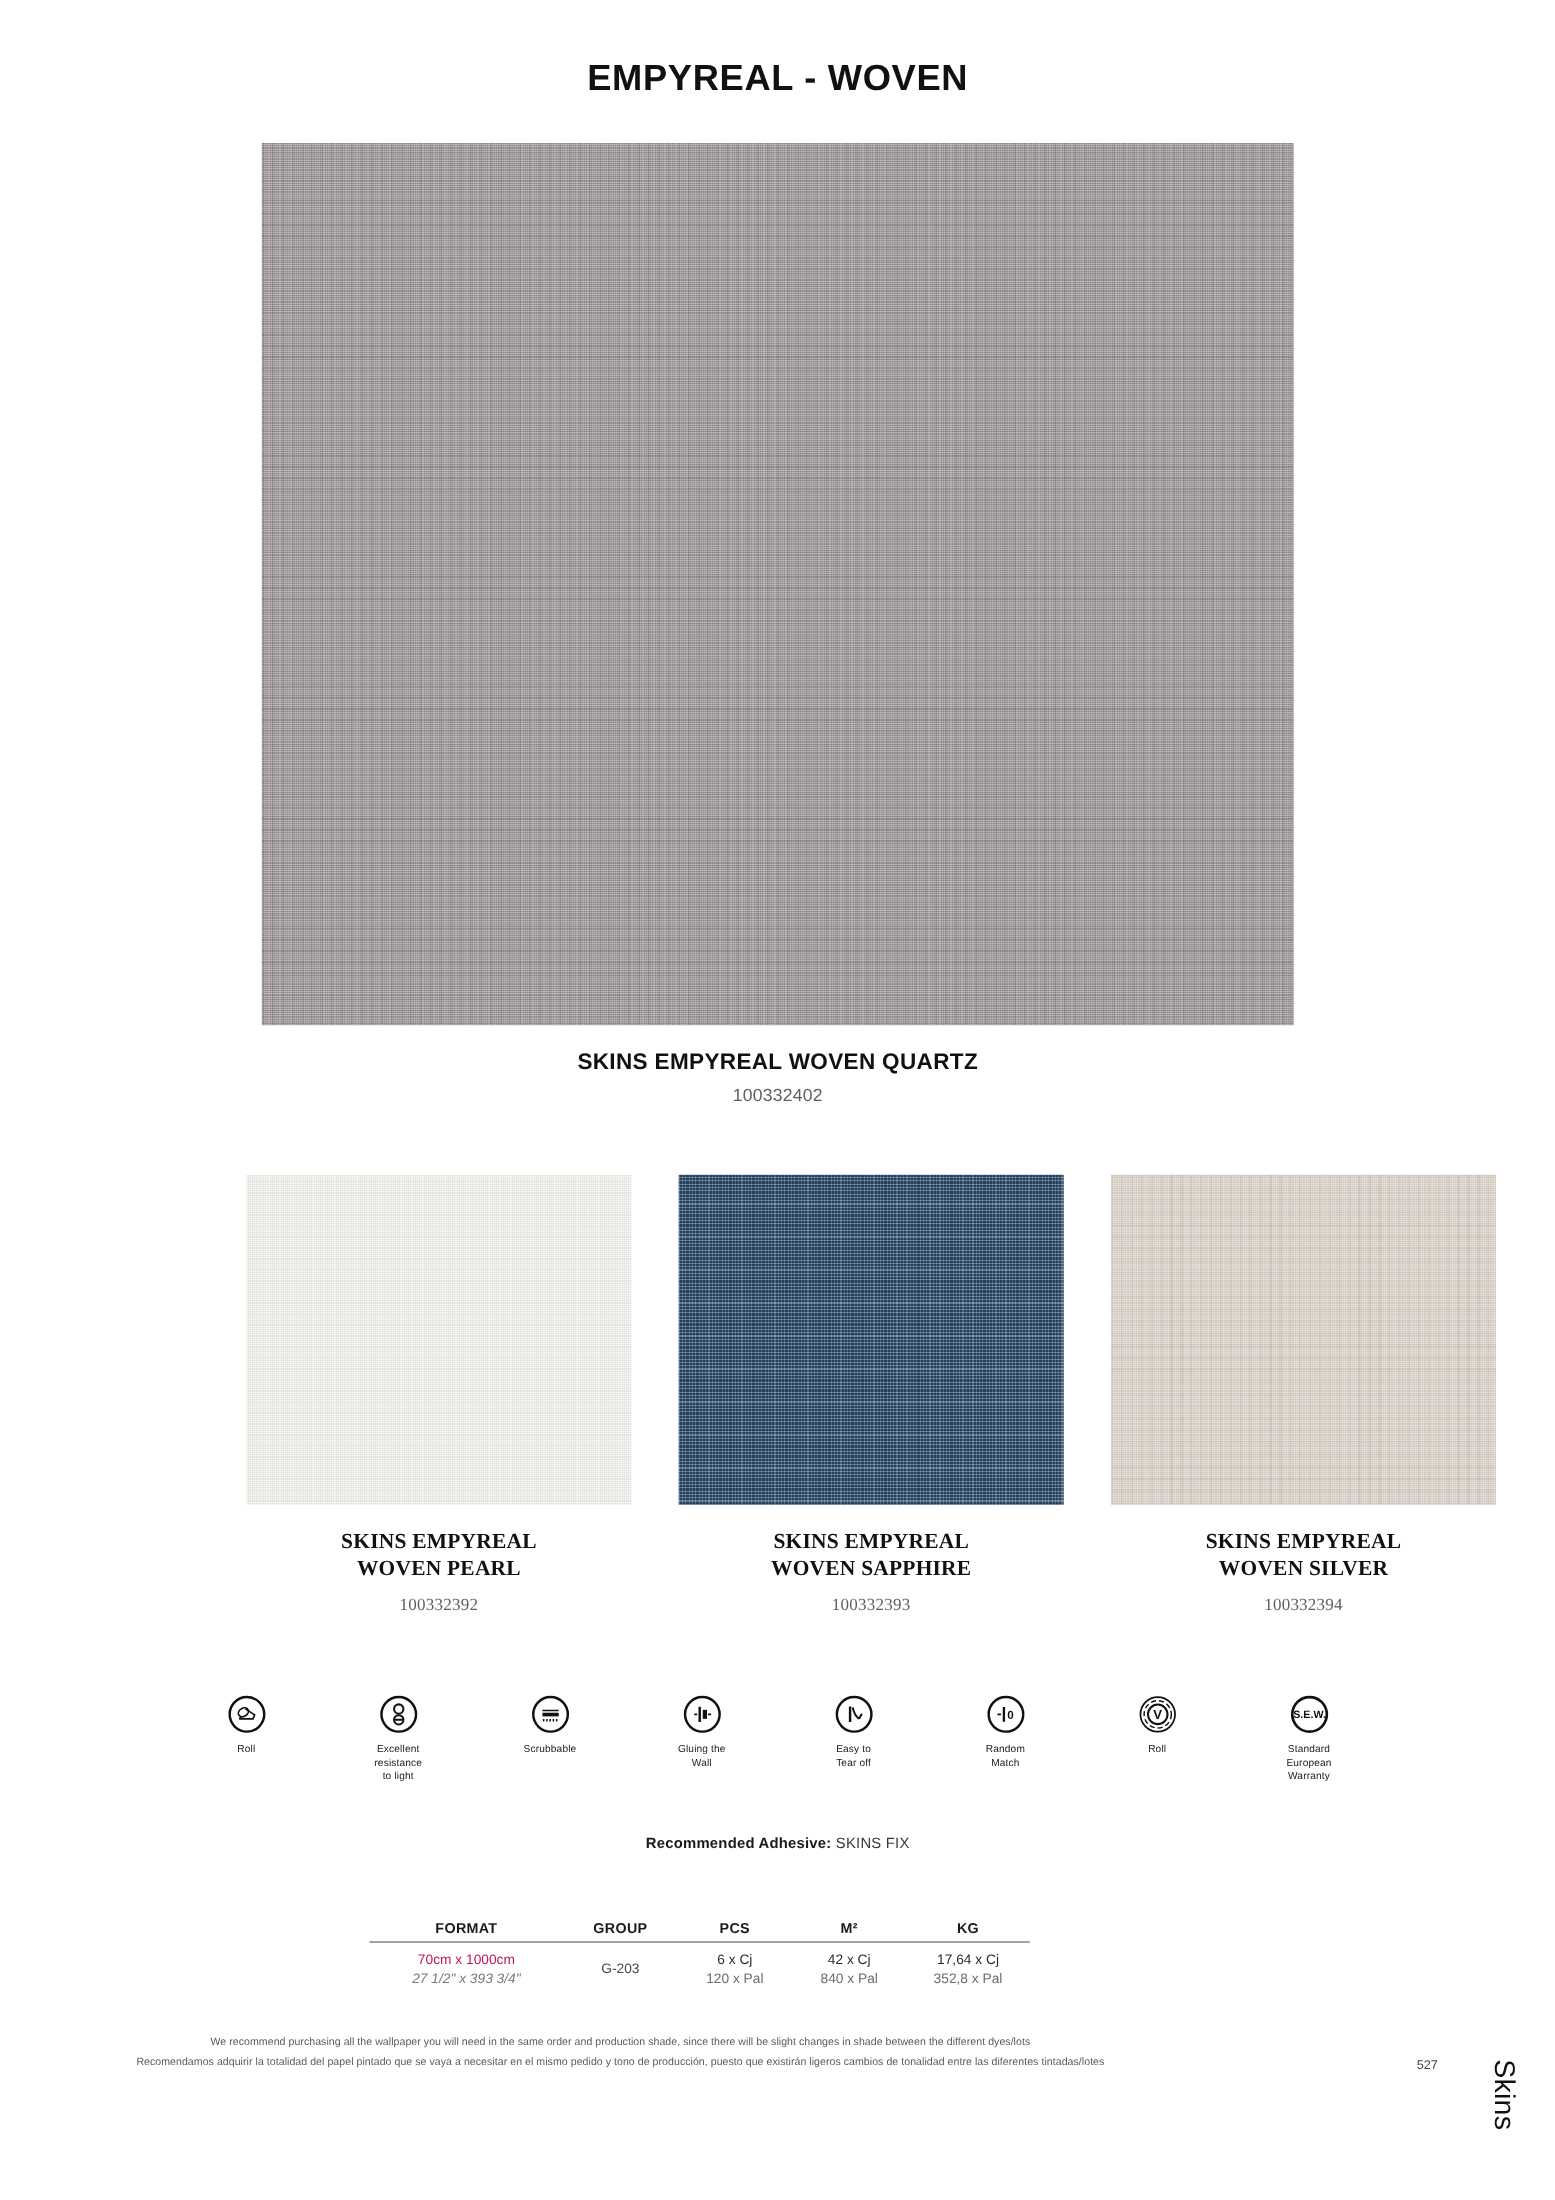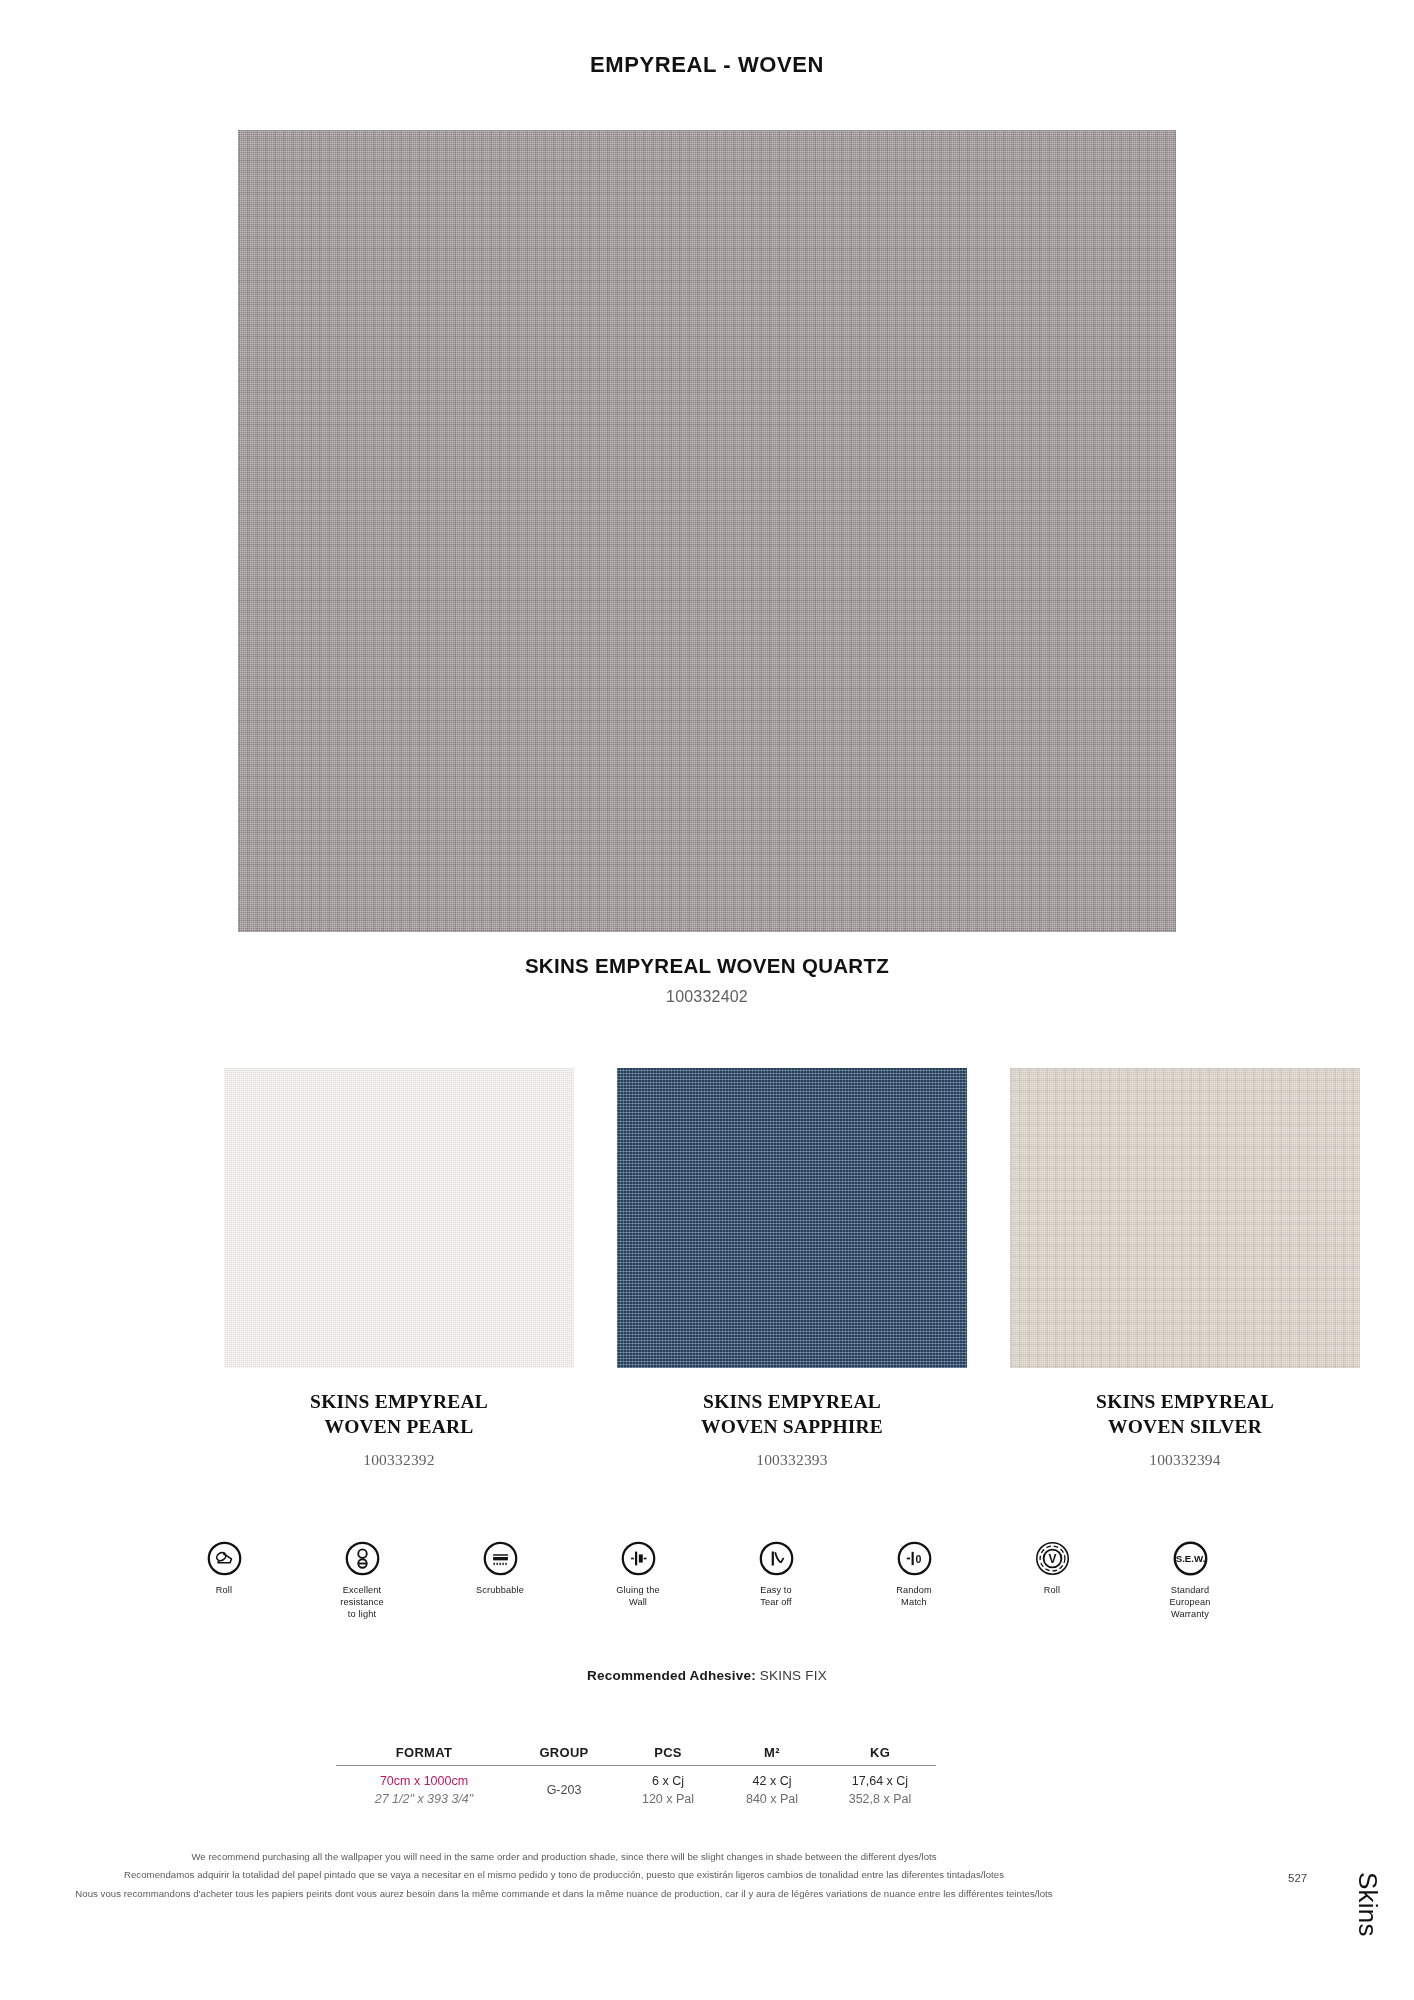--- a/index.html
+++ b/index.html
@@ -16,21 +16,21 @@
     overflow: hidden;
   }
 
   
   .page-title {
     position: absolute;
     top: 52px;
     left: 0;
     width: 1414px;
     text-align: center;
-    font-size: 22px;
+    font-size: 33px;
     font-weight: 700;
     letter-spacing: 0.6px;
     color: #111111;
   }
 
   
   .hero-wrap {
     position: absolute;
     top: 130px;
     left: 238px;
@@ -437,17 +437,16 @@
           <span class="n2">352,8 x Pal</span>
         </td>
       </tr>
     </tbody>
   </table>
 </div>
 
 <div class="disclaimer">
   <div class="en">We recommend purchasing all the wallpaper you will need in the same order and production shade, since there will be slight changes in shade between the different dyes/lots</div>
   <div class="es">Recomendamos adquirir la totalidad del papel pintado que se vaya a necesitar en el mismo pedido y tono de producción, puesto que existirán ligeros cambios de tonalidad entre las diferentes tintadas/lotes</div>
-  <div class="fr">Nous vous recommandons d'acheter tous les papiers peints dont vous aurez besoin dans la même commande et dans la même nuance de production, car il y aura de légères variations de nuance entre les différentes teintes/lots</div>
 </div>
 
 <div class="page-num">527</div>
 <div class="side-tab">Skins</div>
 
 </body></html>

